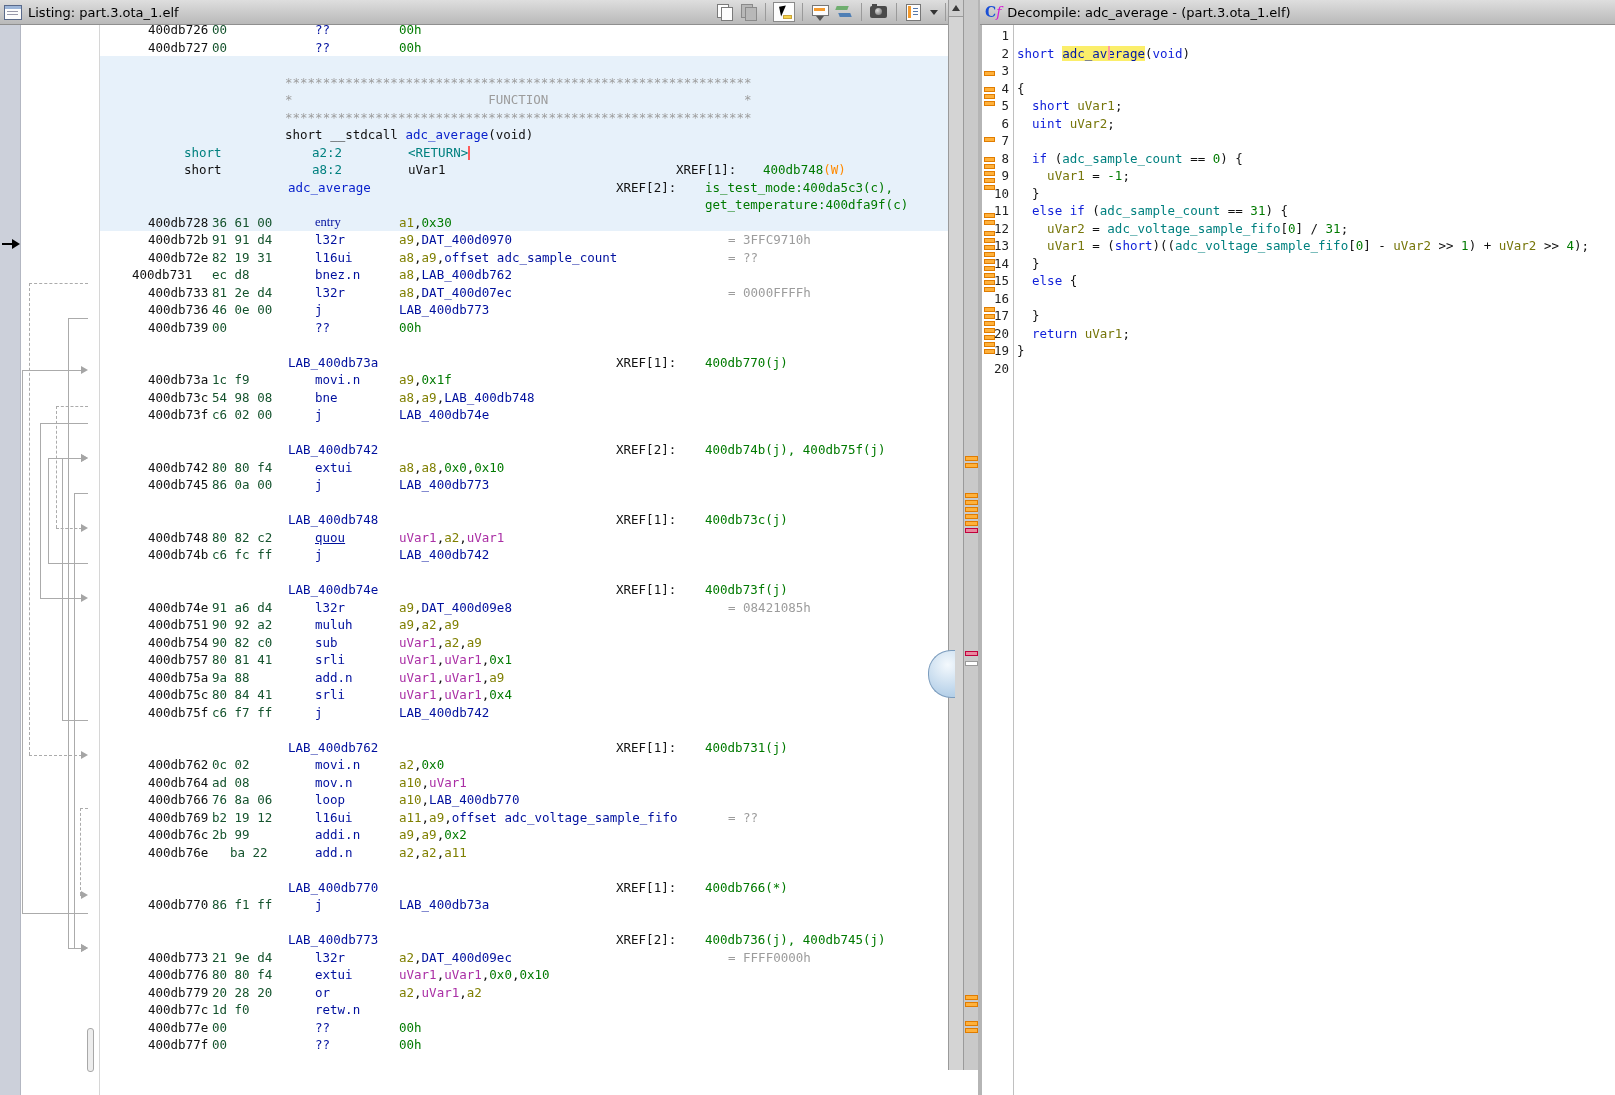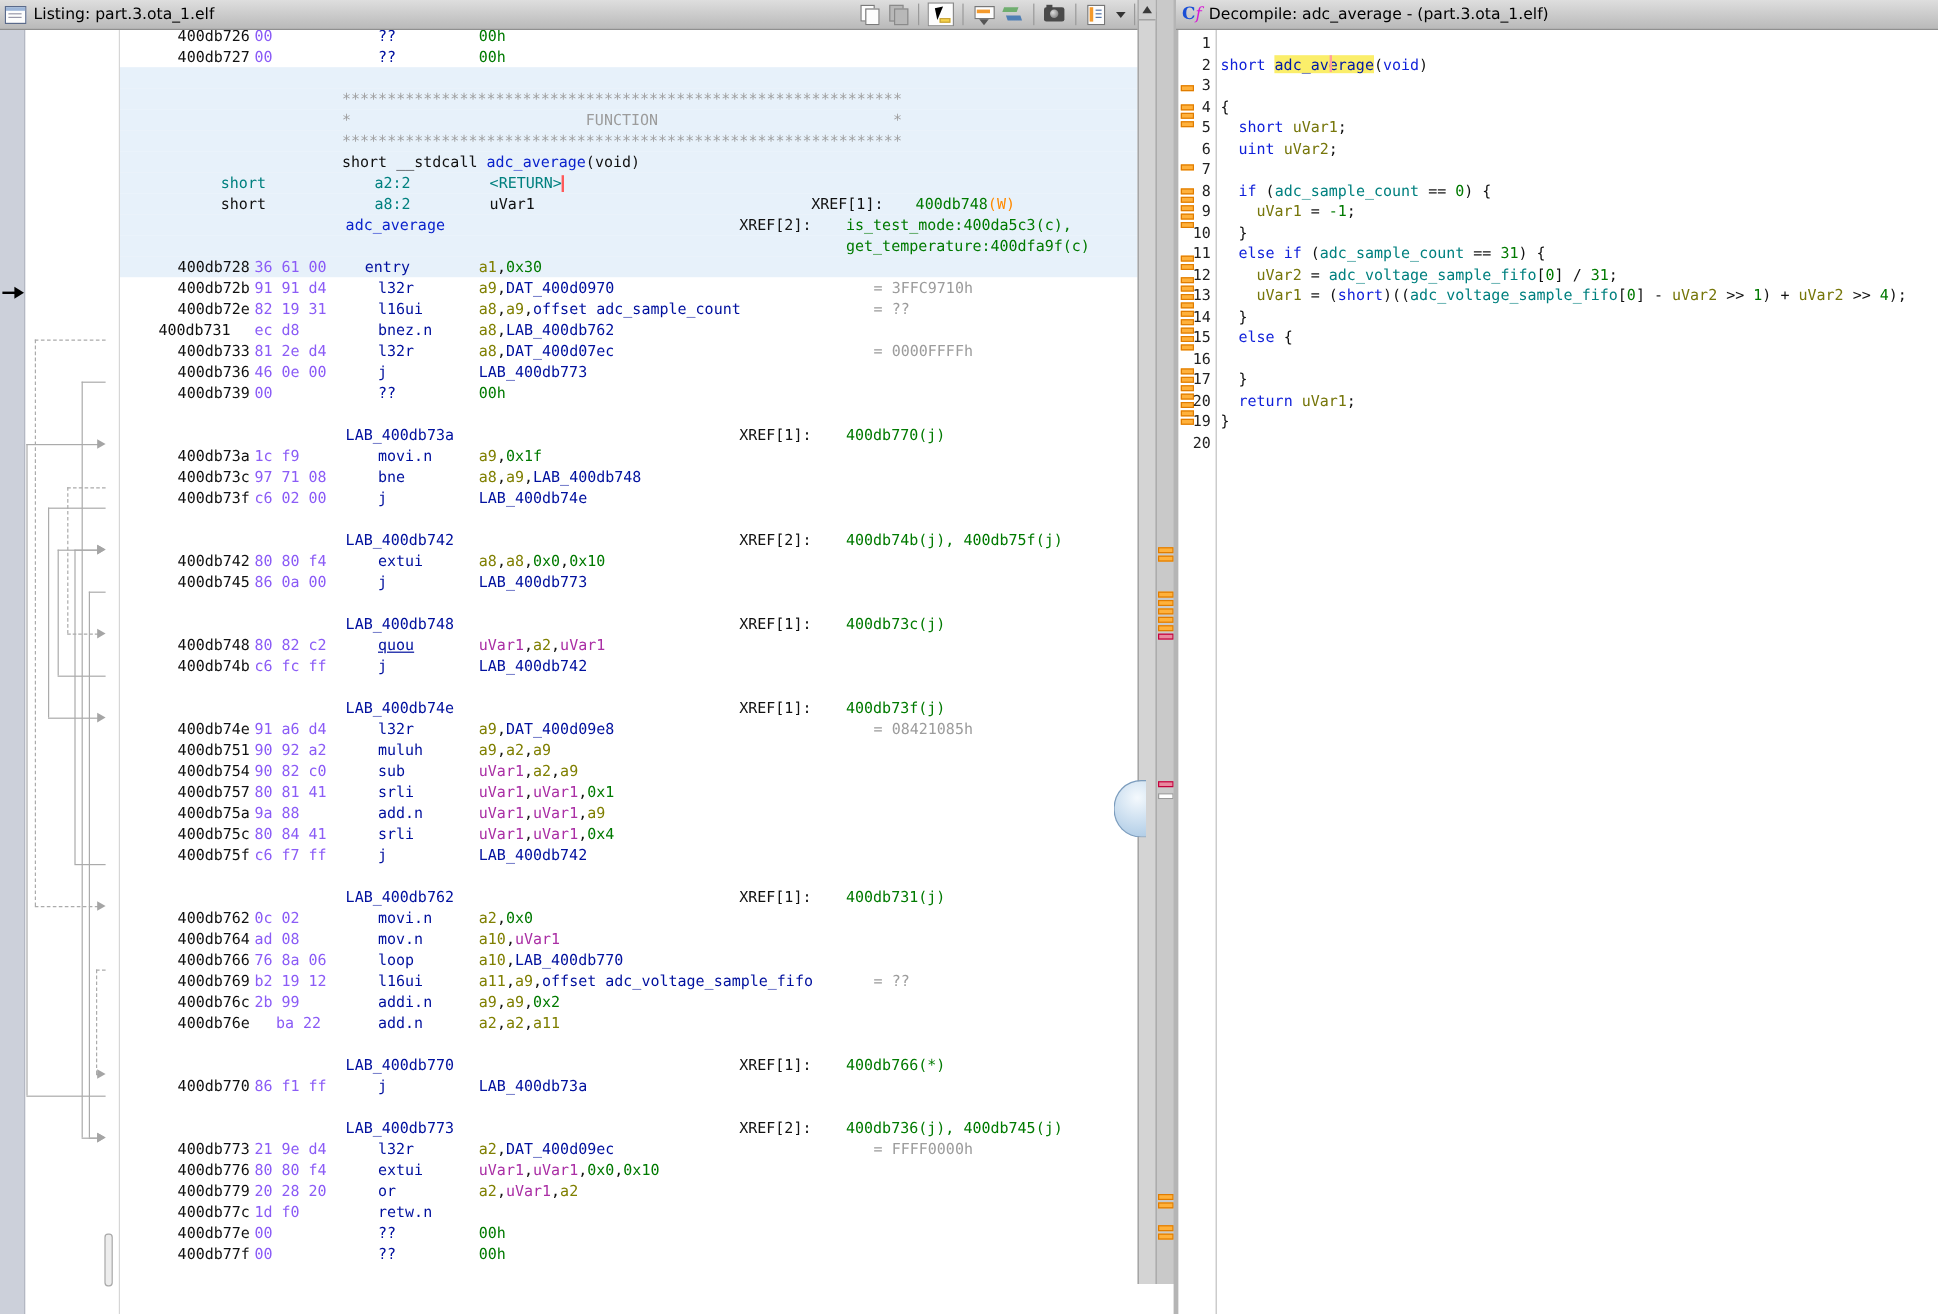--- a/index.html
+++ b/index.html
@@ -14,21 +14,21 @@
   #decomp-titlebar{left:980px;width:635px;}
   .panel-divider{position:absolute;left:978px;top:0;width:4px;height:1095px;background:#b5b5b5;}
   
   #listing-body{position:absolute;left:0;top:25px;width:980px;height:1070px;background:#ffffff;overflow:hidden;}
   #left-strip{position:absolute;left:0;top:0;width:20px;height:100%;background:#ccd0da;border-right:1px solid #b3b7c2;}
   #fieldline{position:absolute;left:99px;top:0;width:1px;height:100%;background:#d6d6d6;}
   .lrow{position:absolute;left:100px;width:848px;height:17.5px;line-height:17.5px;
     font-family:"DejaVu Sans Mono",monospace;font-size:12.5px;}
   .lrow.sel{background:#e7f1fa;}
   .seg{position:absolute;top:0;white-space:pre;}
-  .c-k{color:#111;} .c-b{color:#8b5cf6;} .c-n{color:#00109e;} .c-r{color:#7f7f00;}
+  .c-k{color:#111;} .c-b{color:#14532d;} .c-n{color:#00109e;} .c-r{color:#7f7f00;}
   .c-c{color:#007a00;} .c-v{color:#aa2fa5;} .c-t{color:#00807f;} .c-g{color:#9c9c9c;}
   .c-f{color:#0a22cc;} .c-o{color:#ff8a00;} .c-u{text-decoration:underline;}
   .lcursor{position:absolute;width:2px;height:14px;top:2px;background:#ff5a5a;}
   
   .fa{position:absolute;background:transparent;}
   .fa-v{border-left:1px solid #ababab;width:0;}
   .fa-h{border-top:1px solid #ababab;height:0;}
   .fa-v.dash{border-left-style:dashed;} .fa-h.dash{border-top-style:dashed;}
   .fa-head{position:absolute;width:0;height:0;border-top:4px solid transparent;
     border-bottom:4px solid transparent;border-left:7px solid #a5a5a5;}
@@ -235,21 +235,21 @@
           <span class="seg" style="left: 188px;"><span class="c-f">adc_average</span></span>
           <span class="seg" style="left: 516px;"><span class="c-k">XREF[2]:</span></span>
           <span class="seg" style="left: 605px;"><span class="c-c">is_test_mode:400da5c3(c),</span></span>
         </div>
         <div class="lrow sel" style="top: 171px;">
           <span class="seg" style="left: 605px;"><span class="c-c">get_temperature:400dfa9f(c)</span></span>
         </div>
         <div class="lrow sel" style="top: 188.5px;">
           <span class="seg" style="left: 48px;"><span class="c-k">400db728</span></span>
           <span class="seg" style="left: 112px;"><span class="c-b">36 61 00</span></span>
-          <span class="seg" style="left: 204px;"><span class="c-n">entry</span></span>
+          <span class="seg" style="left: 215px; font-family: Liberation Serif, serif;"><span class="c-n">entry</span></span>
           <span class="seg" style="left: 299px;"><span class="c-r">a1</span><span class="c-k">,</span><span class="c-c">0x30</span></span>
         </div>
         <div class="lrow" style="top: 206px;">
           <span class="seg" style="left: 48px;"><span class="c-k">400db72b</span></span>
           <span class="seg" style="left: 112px;"><span class="c-b">91 91 d4</span></span>
           <span class="seg" style="left: 215px;"><span class="c-n">l32r</span></span>
           <span class="seg" style="left: 299px;"><span class="c-r">a9</span><span class="c-k">,</span><span class="c-n">DAT_400d0970</span></span>
           <span class="seg" style="left: 628px;"><span class="c-g">= 3FFC9710h</span></span>
         </div>
         <div class="lrow" style="top: 223.5px;">
@@ -291,21 +291,21 @@
           <span class="seg" style="left: 605px;"><span class="c-c">400db770(j)</span></span>
         </div>
         <div class="lrow" style="top: 346px;">
           <span class="seg" style="left: 48px;"><span class="c-k">400db73a</span></span>
           <span class="seg" style="left: 112px;"><span class="c-b">1c f9</span></span>
           <span class="seg" style="left: 215px;"><span class="c-n">movi.n</span></span>
           <span class="seg" style="left: 299px;"><span class="c-r">a9</span><span class="c-k">,</span><span class="c-c">0x1f</span></span>
         </div>
         <div class="lrow" style="top: 363.5px;">
           <span class="seg" style="left: 48px;"><span class="c-k">400db73c</span></span>
-          <span class="seg" style="left: 112px;"><span class="c-b">97 71 08</span></span>
+          <span class="seg" style="left: 112px;"><span class="c-b">54 98 08</span></span>
           <span class="seg" style="left: 215px;"><span class="c-n">bne</span></span>
           <span class="seg" style="left: 299px;"><span class="c-r">a8</span><span class="c-k">,</span><span class="c-r">a9</span><span class="c-k">,</span><span class="c-n">LAB_400db748</span></span>
         </div>
         <div class="lrow" style="top: 381px;">
           <span class="seg" style="left: 48px;"><span class="c-k">400db73f</span></span>
           <span class="seg" style="left: 112px;"><span class="c-b">c6 02 00</span></span>
           <span class="seg" style="left: 215px;"><span class="c-n">j</span></span>
           <span class="seg" style="left: 299px;"><span class="c-n">LAB_400db74e</span></span>
         </div>
         <div class="lrow" style="top: 398.5px;"></div>

